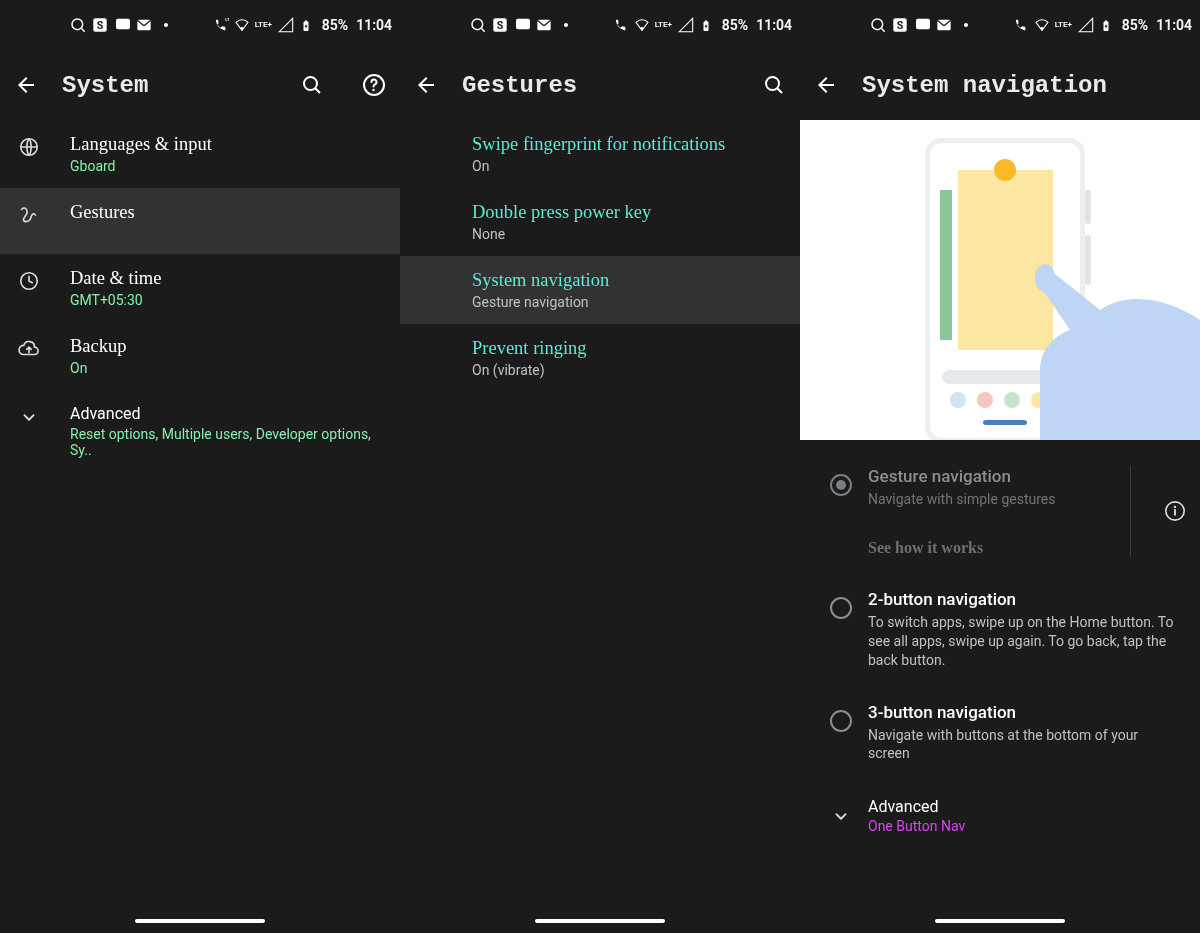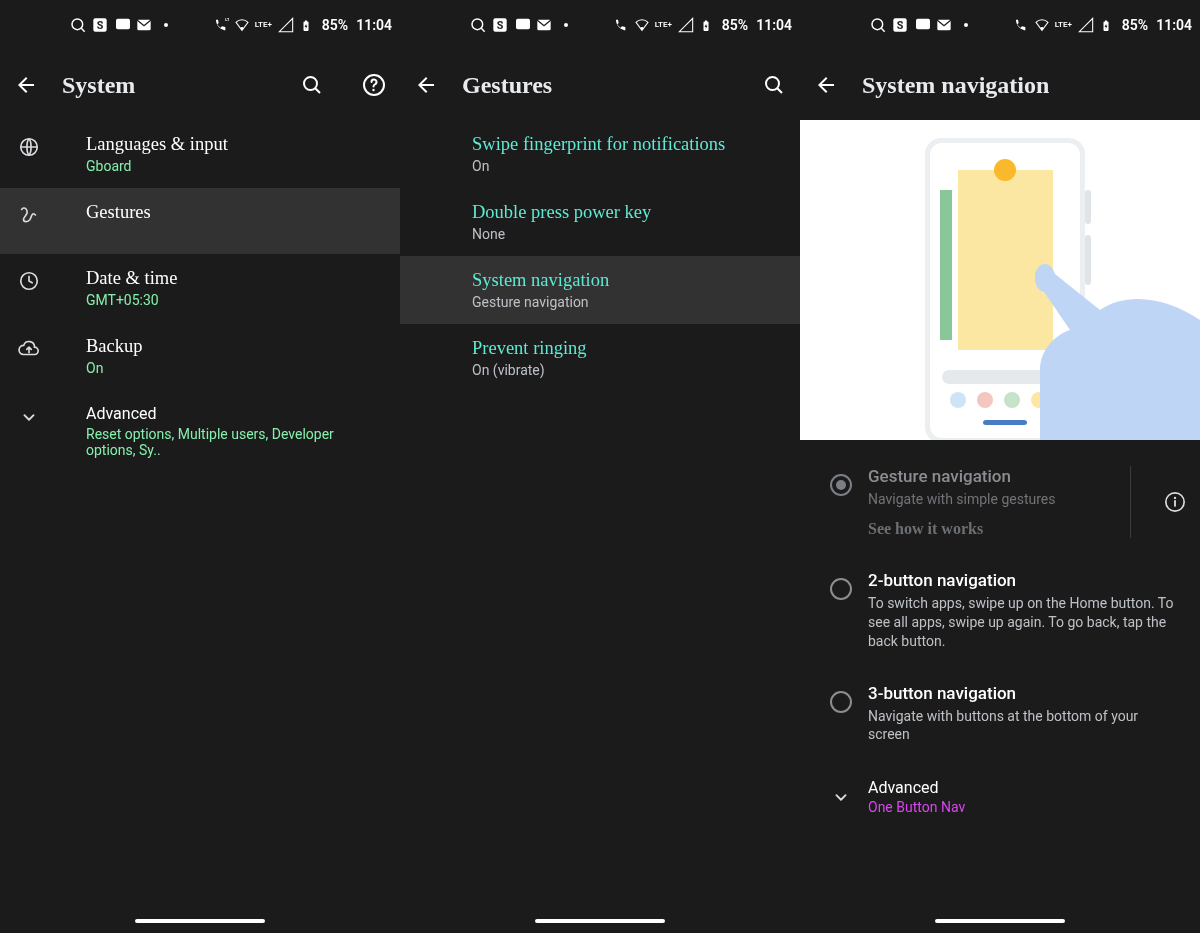--- a/index.html
+++ b/index.html
@@ -33,36 +33,36 @@
   .statusbar .iconbox { width:16px; height:16px; display:inline-block; }
 
   
   .header {
     height:70px;
     display:flex; align-items:center;
     padding:0 14px;
     gap:24px;
   }
   .header .title {
-    font-family: Liberation Serif, serif;
+    font-family: Liberation Mono, monospace;
     font-size:24px; font-weight:700;
     flex:1;
   }
   .header .back-arrow, .header .header-icon {
     width:24px; height:24px;
     display:flex; align-items:center; justify-content:center;
     cursor:pointer;
   }
   .header .header-icon { margin-left:14px; }
 
   
   .row {
     display:flex; align-items:flex-start;
     padding:14px 16px 14px 18px;
-    gap:16px;
+    gap:0;
     min-height:66px;
   }
   .row.with-icon .leading {
     width:52px; flex-shrink:0;
     display:flex; align-items:center; justify-content:flex-start;
     padding-top:2px;
     color:#dadce0;
   }
   .row .body { flex:1; }
   .row .primary {
@@ -116,21 +116,21 @@
   .nav-row.sel .radio { border-color:#7a7f85; }
   .nav-row.sel .radio .dotr { width:10px; height:10px; border-radius:50%; background:#7a7f85; }
   .nav-row .nbody { flex:1; padding-right:8px; }
   .nav-row .nprimary { font-size:17px; color:#fff; margin-bottom:4px; font-weight:500;}
   .nav-row .nsecondary { font-size:14px; color:#bdc1c6; line-height:1.35; }
   .nav-row.disabled .nprimary { color:#8a8d91; }
   .nav-row.disabled .nsecondary { color:#717377; }
   .nav-row .see-how {
     font-family: Georgia, 'Times New Roman', serif;
     font-size:16px; font-weight:600;
-    margin-top:11px;
+    margin-top:30px;
   }
   .nav-row.disabled .see-how { color:#6c6f73; }
   .nav-row .trailing {
     width:56px; flex-shrink:0;
     display:flex; align-items:center; justify-content:flex-end;
     padding-left:10px;
     border-left:1px solid #3a3c3f;
     align-self:stretch;
     margin-left:6px;
   }

